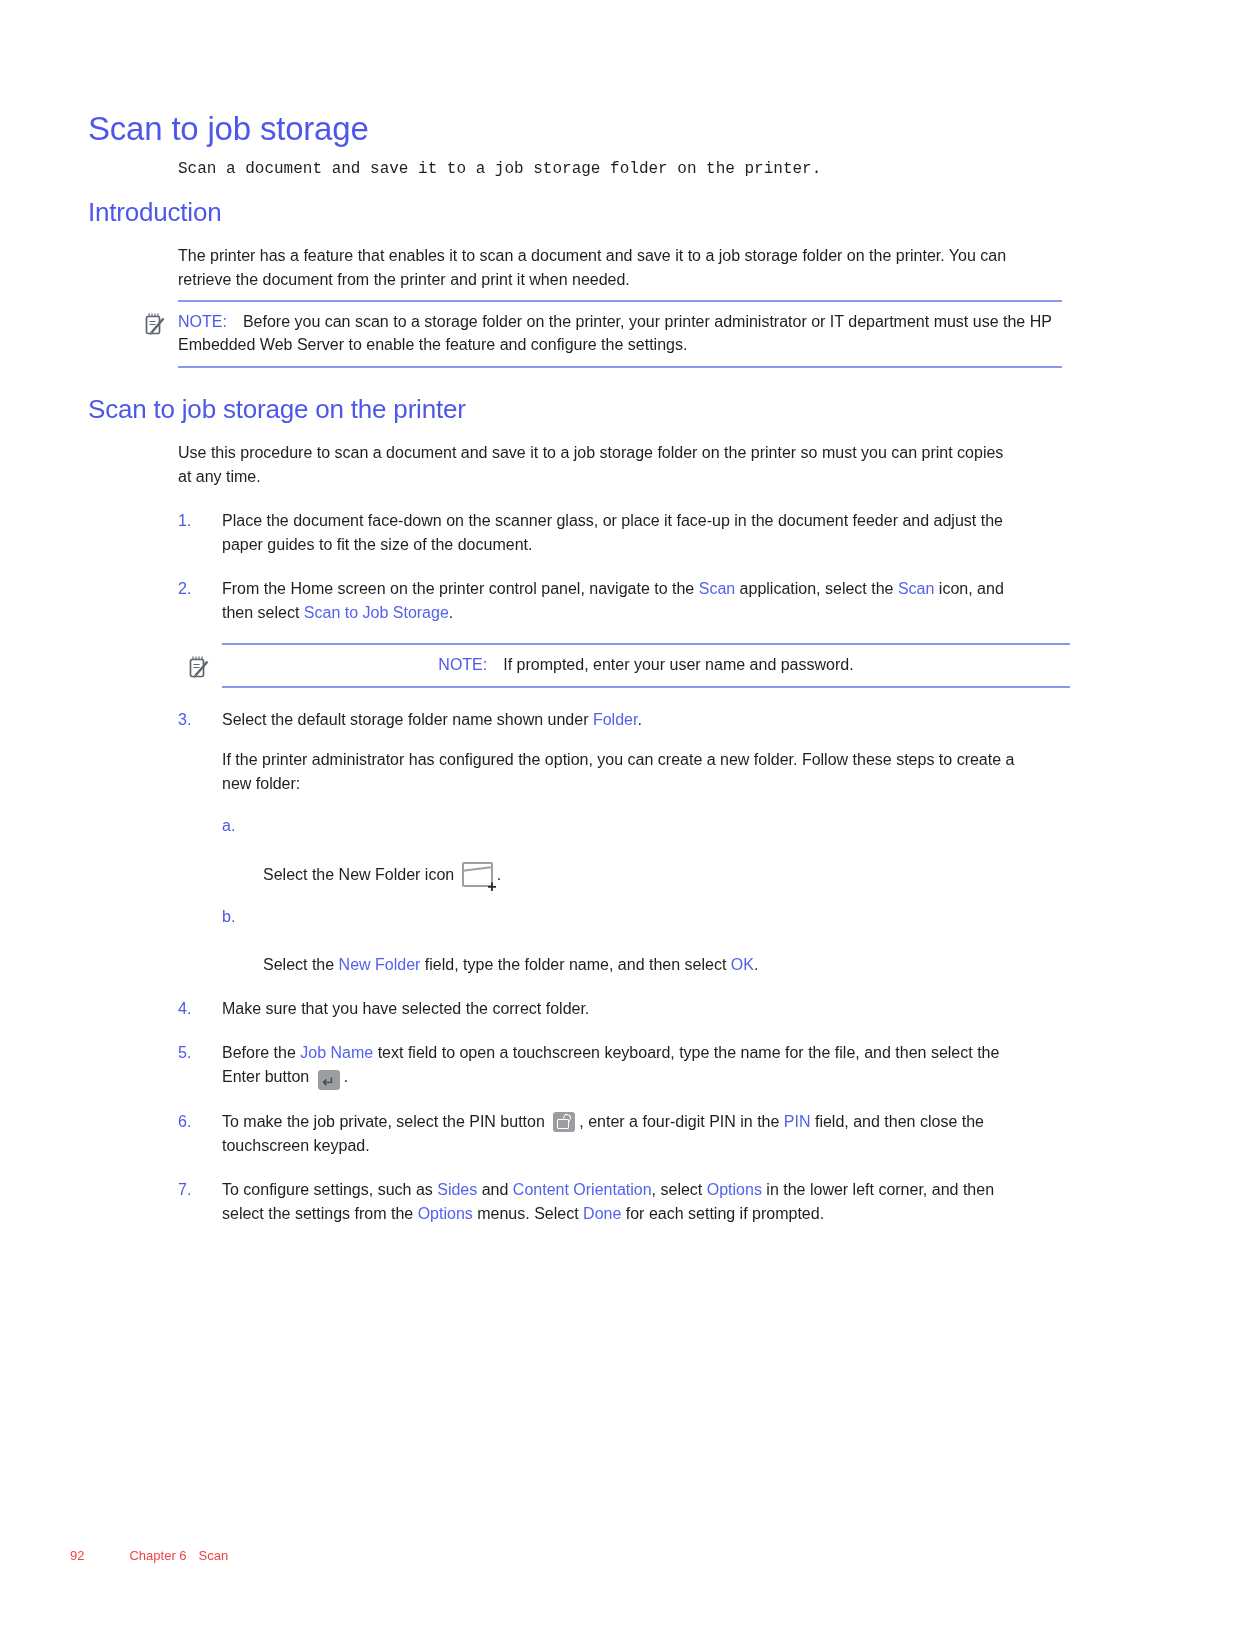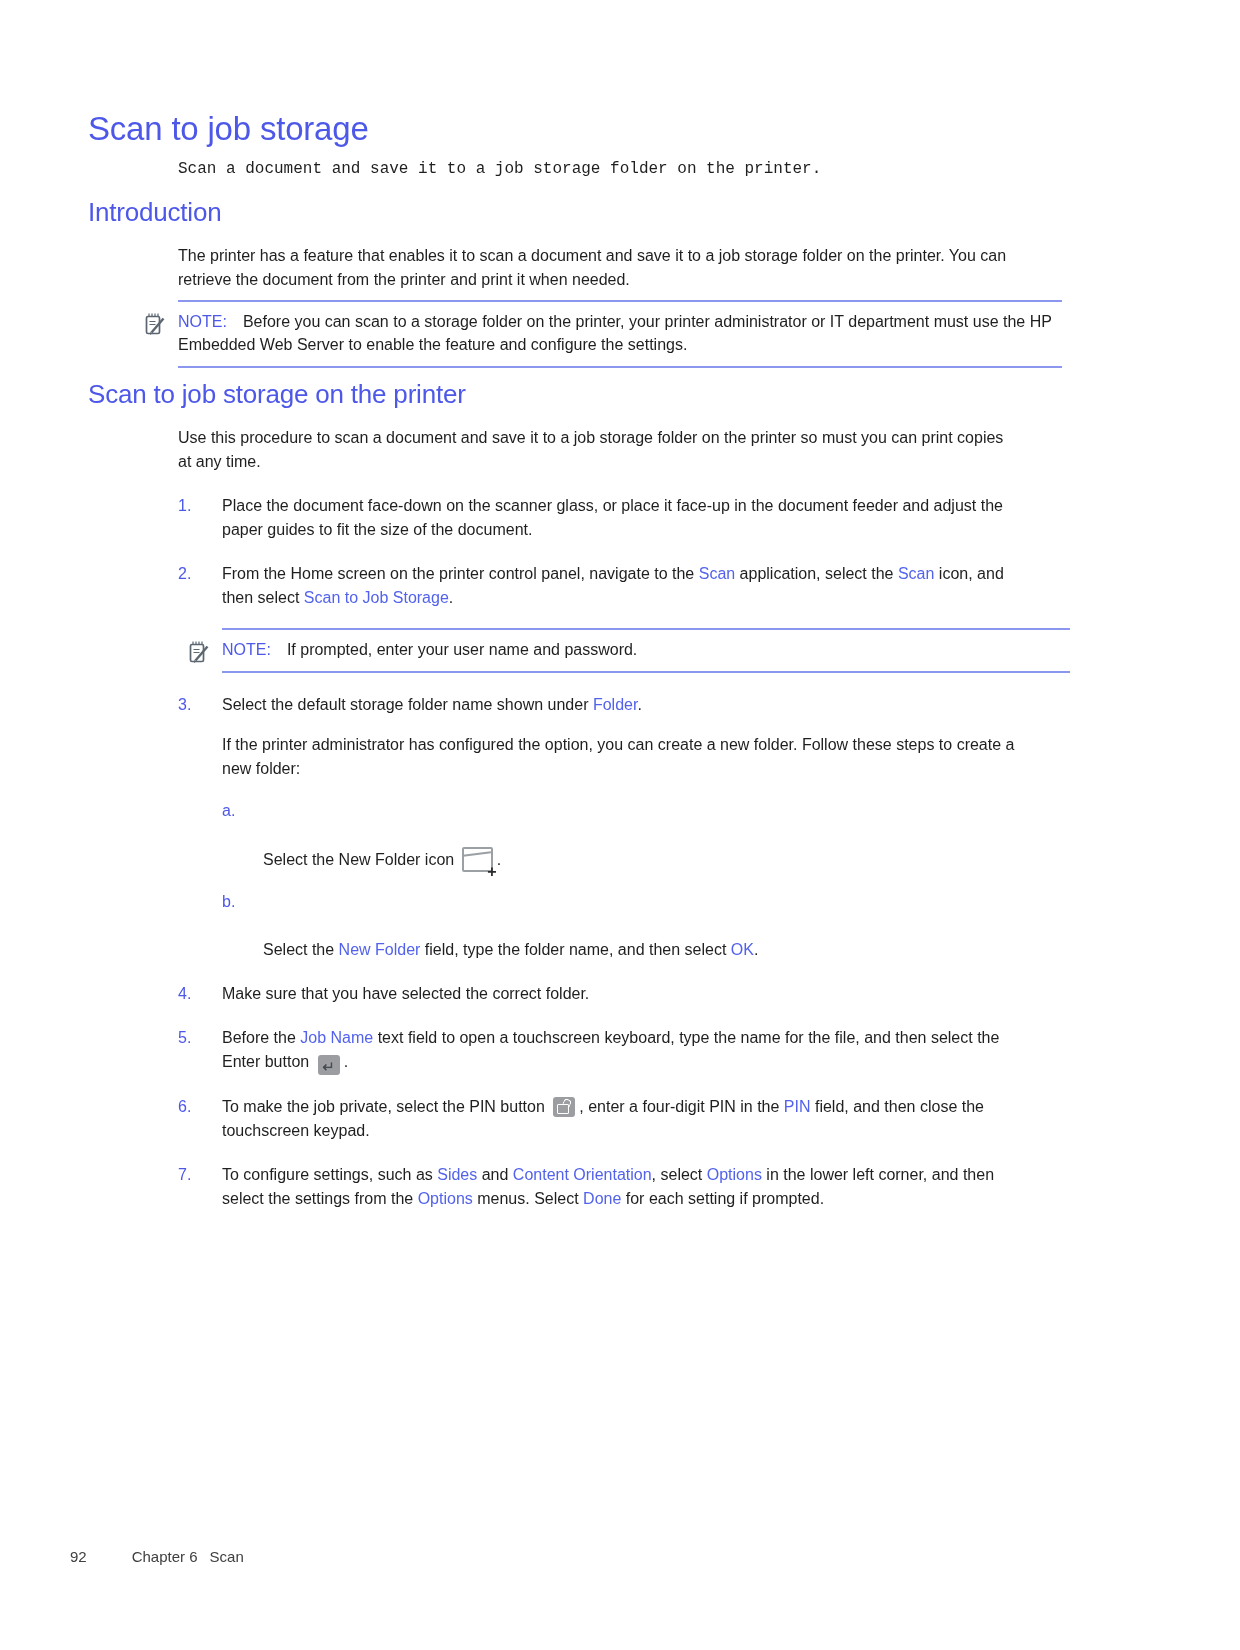--- a/index.html
+++ b/index.html
@@ -12,31 +12,31 @@
   }
   *{margin:0;padding:0;box-sizing:border-box;}
   html,body{background:#ffffff;}
   body{font-family:"Liberation Sans", sans-serif;color:var(--body);}
   .page{position:relative;width:1109px;height:1650px;background:#ffffff;overflow:hidden;}
   .content{padding-left:88px;padding-right:90px;}
 
   h1.doc-title{margin-top:110px;font-size:33px;font-weight:500;color:var(--heading);letter-spacing:-0.2px;}
   h2.section-heading{font-size:26px;font-weight:500;color:var(--heading);letter-spacing:-0.2px;}
   .h2a{margin-top:16px;}
-  .h2b{margin-top:11px;}
+  .h2b{margin-top:26px;}
 
   p, .step-body{font-size:16px;line-height:24px;color:var(--body);}
   .lvl1{margin-left:90px;max-width:884px;}
   .intro-line{margin-top:9px;font-family:Liberation Mono, monospace;}
   .body-para{margin-top:16px;}
 
   .note{border-top:2px solid var(--rule);border-bottom:2px solid var(--rule);
         padding:8px 0 10px;position:relative;}
   .note-1{margin-left:90px;width:884px;margin-top:8px;}
-  .note-2{margin-left:134px;width:848px;margin-top:18px;}
+  .note-2{margin-left:134px;width:848px;margin-top:18px;text-align:center;}
   .note-text{font-size:16px;line-height:23px;}
   .note-label{color:var(--heading);font-weight:500;margin-right:16px;}
   .note-icon{position:absolute;left:-33px;top:10px;width:22px;height:24px;display:inline-block;}
 
   .steps{list-style:none;}
   .step{display:flex;margin-left:90px;margin-top:20px;}
   .step-num{width:44px;flex-shrink:0;color:var(--heading);font-weight:500;font-size:16px;line-height:24px;}
   .step-body{max-width:840px;}
   .step-extra{margin-top:16px;max-width:840px;}
   .substep{display:flex;margin-top:18px;}
@@ -63,21 +63,21 @@
     text-shadow:0 0 1px #e8e8e8;}
 
   
   .icon-pin{width:22px;height:20px;background:var(--btn-gray);border-radius:3px;
     vertical-align:-5px;margin:0 4px;}
   .icon-pin::before{content:"";position:absolute;left:10px;top:2px;width:6px;height:7px;
     border:1.8px solid #ffffff;border-bottom:none;border-radius:4px 4px 0 0;transform:rotate(22deg);}
   .icon-pin::after{content:"";position:absolute;left:4px;bottom:3px;width:10px;height:8px;
     border:1.8px solid #ffffff;border-radius:1px;}
 
-  .footer{position:absolute;left:70px;top:1548px;font-size:15px;color:#404040;}
+  .footer{position:absolute;left:70px;top:1548px;font-size:13px;color:#ef4444;}
   .footer .chapter{margin-left:45px;}
   .footer .section{margin-left:12px;}
 </style>
 </head>
 <body>
 
 <div class="page">
   <div class="content">
 
     <h1 class="doc-title">Scan to job storage</h1>

